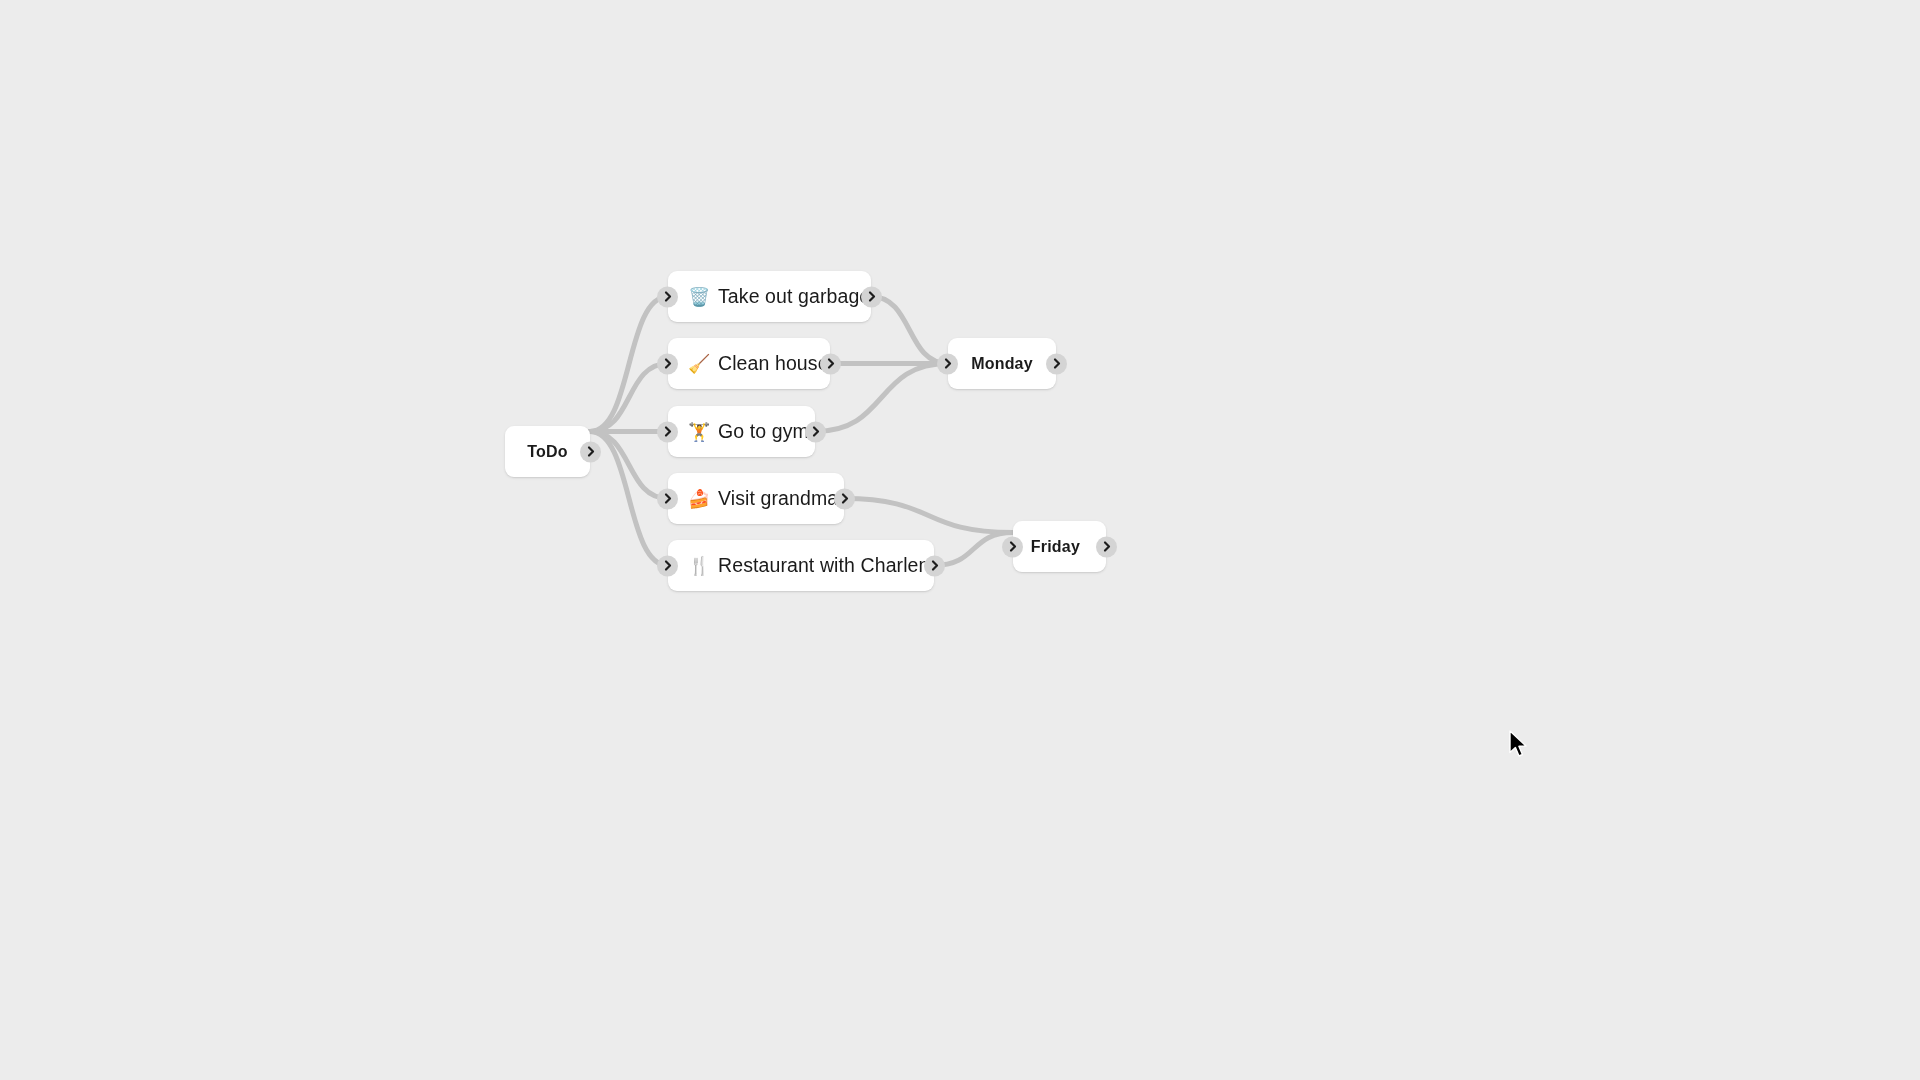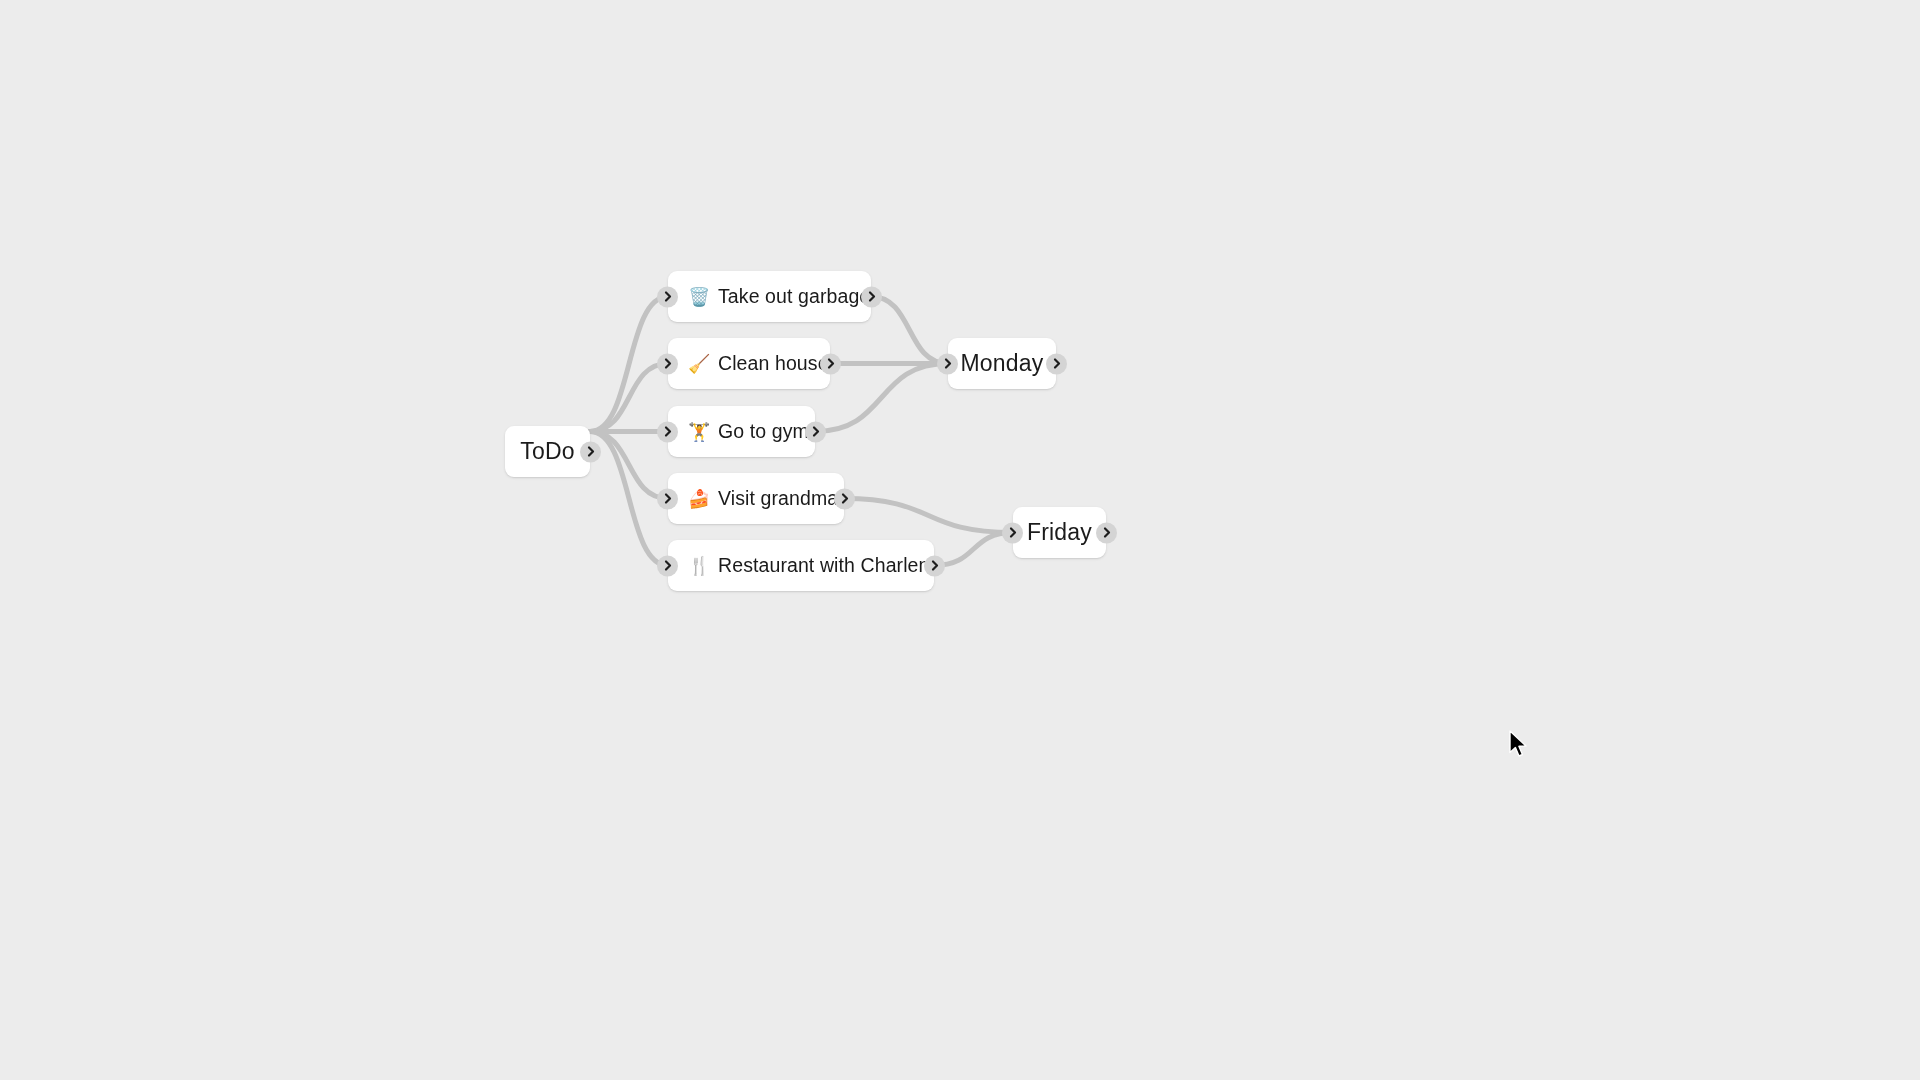--- a/index.html
+++ b/index.html
@@ -48,22 +48,22 @@
   }
   .node-label {
     font-size: 19.5px;
     color: #1b1b1b;
     letter-spacing: 0.1px;
     white-space: nowrap;
     line-height: 1;
   }
   .node.root .node-label,
   .node.day .node-label {
-    font-weight: normal;
-    font-size: 23px;
+    font-weight: bold;
+    font-size: 16px;
     letter-spacing: 0.2px;
   }
   .node.task {
     padding-left: 20px;
     padding-right: 24px;
   }
   .node.root,
   .node.day {
     justify-content: center;
     padding-left: 26px;
@@ -216,21 +216,21 @@
             <path d="M3 2 L7 6 L3 10"></path>
           </svg>
         </span>
         <span class="node-label">Monday</span>
         <span class="handle right">
           <svg width="10" height="12" viewBox="0 0 10 12">
             <path d="M3 2 L7 6 L3 10"></path>
           </svg>
         </span>
       </div>
-      <div class="node day" id="node-friday" style="left: 1013px; top: 507px; width: 93px;">
+      <div class="node day" id="node-friday" style="left: 1013px; top: 521px; width: 93px; justify-content: flex-end;">
         <span class="handle left">
           <svg width="10" height="12" viewBox="0 0 10 12">
             <path d="M3 2 L7 6 L3 10"></path>
           </svg>
         </span>
         <span class="node-label">Friday</span>
         <span class="handle right">
           <svg width="10" height="12" viewBox="0 0 10 12">
             <path d="M3 2 L7 6 L3 10"></path>
           </svg>

